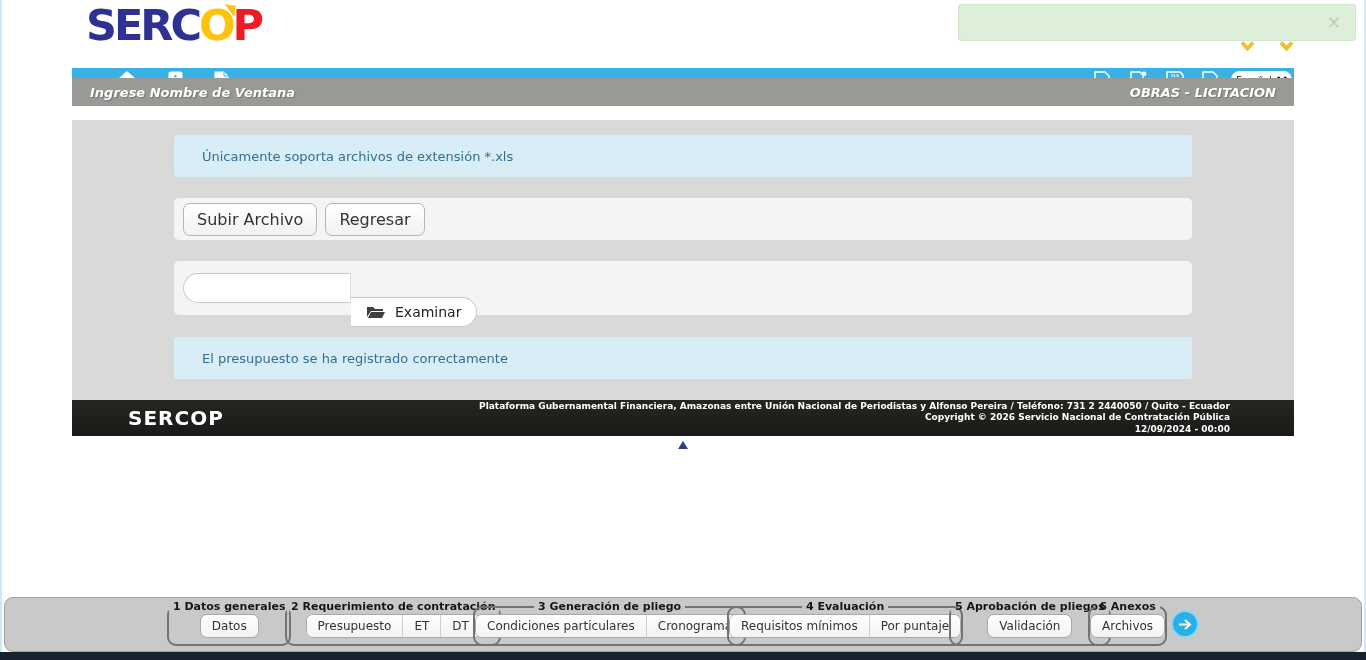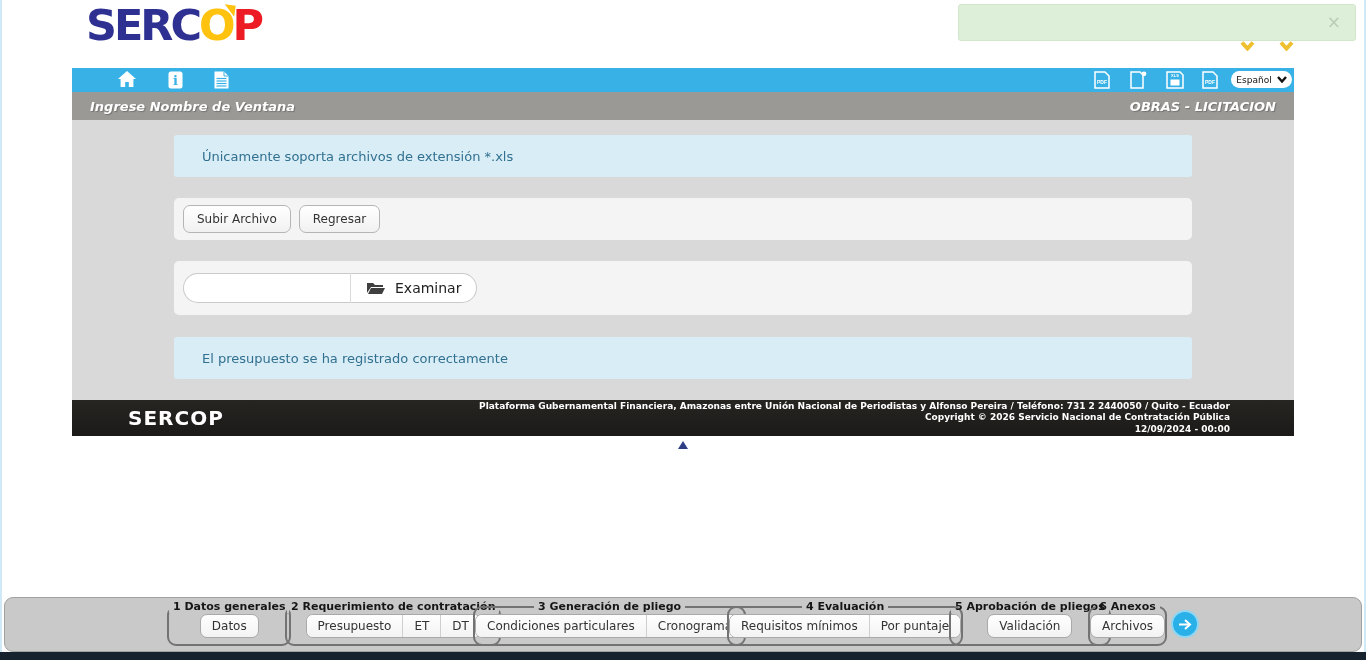--- a/index.html
+++ b/index.html
@@ -27,44 +27,44 @@
 
   
   .toolbar { position:absolute; left:72px; top:68px; width:1222px; height:24px; background:#38b2e6; }
   .tb-ico { position:absolute; top:3px; background:none; border:none; padding:0; cursor:pointer; }
   .tb-ico svg { display:block; }
   .lang-pill { position:absolute; right:2px; top:3px; width:61px; height:17px; background:#fff;
                border:none; border-radius:9px; display:flex; align-items:center; justify-content:center;
                gap:5px; font-size:9px; color:#111; cursor:pointer; font-family:inherit; }
 
   
-  .win-bar { position:absolute; left:72px; top:92px; width:1222px; height:28px; background:#9a9996;
+  .win-bar { position:absolute; left:72px; top:78px; width:1222px; height:28px; background:#9a9996;
              display:flex; justify-content:space-between; align-items:center; padding:0 18px;
              font-size:13px; font-weight:bold; font-style:italic; color:#fff;
              text-shadow:1px 1px 1px rgba(0,0,0,.25); }
 
   
   .content { position:absolute; left:72px; top:120px; width:1222px; height:280px; background:#d9d9d9; }
   .alert { position:absolute; left:102px; width:1018px; height:42px; background:#d9edf7;
            border-radius:3px; display:flex; align-items:center; padding-left:28px;
            font-size:13px; color:#31708f; }
   .alert.a1 { top:15px; } .alert.a2 { top:217px; }
   .panel { position:absolute; left:102px; width:1018px; background:#f4f4f4; border-radius:5px;
            display:flex; align-items:center; padding-left:9px; }
   .panel.p1 { top:78px; height:42px; } .panel.p2 { top:141px; height:54px; }
   .btn { background:linear-gradient(#fff,#f1f1f1); border:1px solid #b5b5b5; border-radius:7px;
-         padding:6px 13px; font-size:12px; color:#333; margin-right:8px; cursor:pointer;
+         padding:6px 13px; font-size:16px; color:#333; margin-right:8px; cursor:pointer;
          font-family:inherit; }
   .file-combo { display:flex; height:30px; }
   .file-combo input { width:168px; height:30px; border:1px solid #c9c9c9; border-right:1px solid #dadada;
                       border-radius:15px 0 0 15px; padding:0 12px; font-size:13px; background:#fff;
                       outline:none; font-family:inherit; }
   .browse-btn { display:flex; align-items:center; gap:9px; padding:0 15px; height:30px; background:#fff;
                 border:1px solid #c9c9c9; border-left:none; border-radius:0 15px 15px 0;
-                font-size:14px; color:#222; cursor:pointer; font-family:inherit; }
+                font-size:14px; color:#222; cursor:pointer; font-family:inherit;margin-top:24px; }
 
   
   .footer { position:absolute; left:72px; top:400px; width:1222px; height:36px;
             background:linear-gradient(#262522,#1b1a18); display:flex; align-items:center; }
   .footer-logo { margin-left:56px; font-size:20px; font-weight:bold; color:#fff; letter-spacing:1px; }
   .footer-text { margin-left:auto; padding-right:64px; text-align:right; font-size:9px;
                  font-weight:bold; color:#fff; line-height:11.5px; }
   .scroll-top { position:absolute; left:678px; top:441px; width:0; height:0; cursor:pointer;
                 border-left:5px solid transparent; border-right:5px solid transparent;
                 border-bottom:8px solid #2e3d85; }

